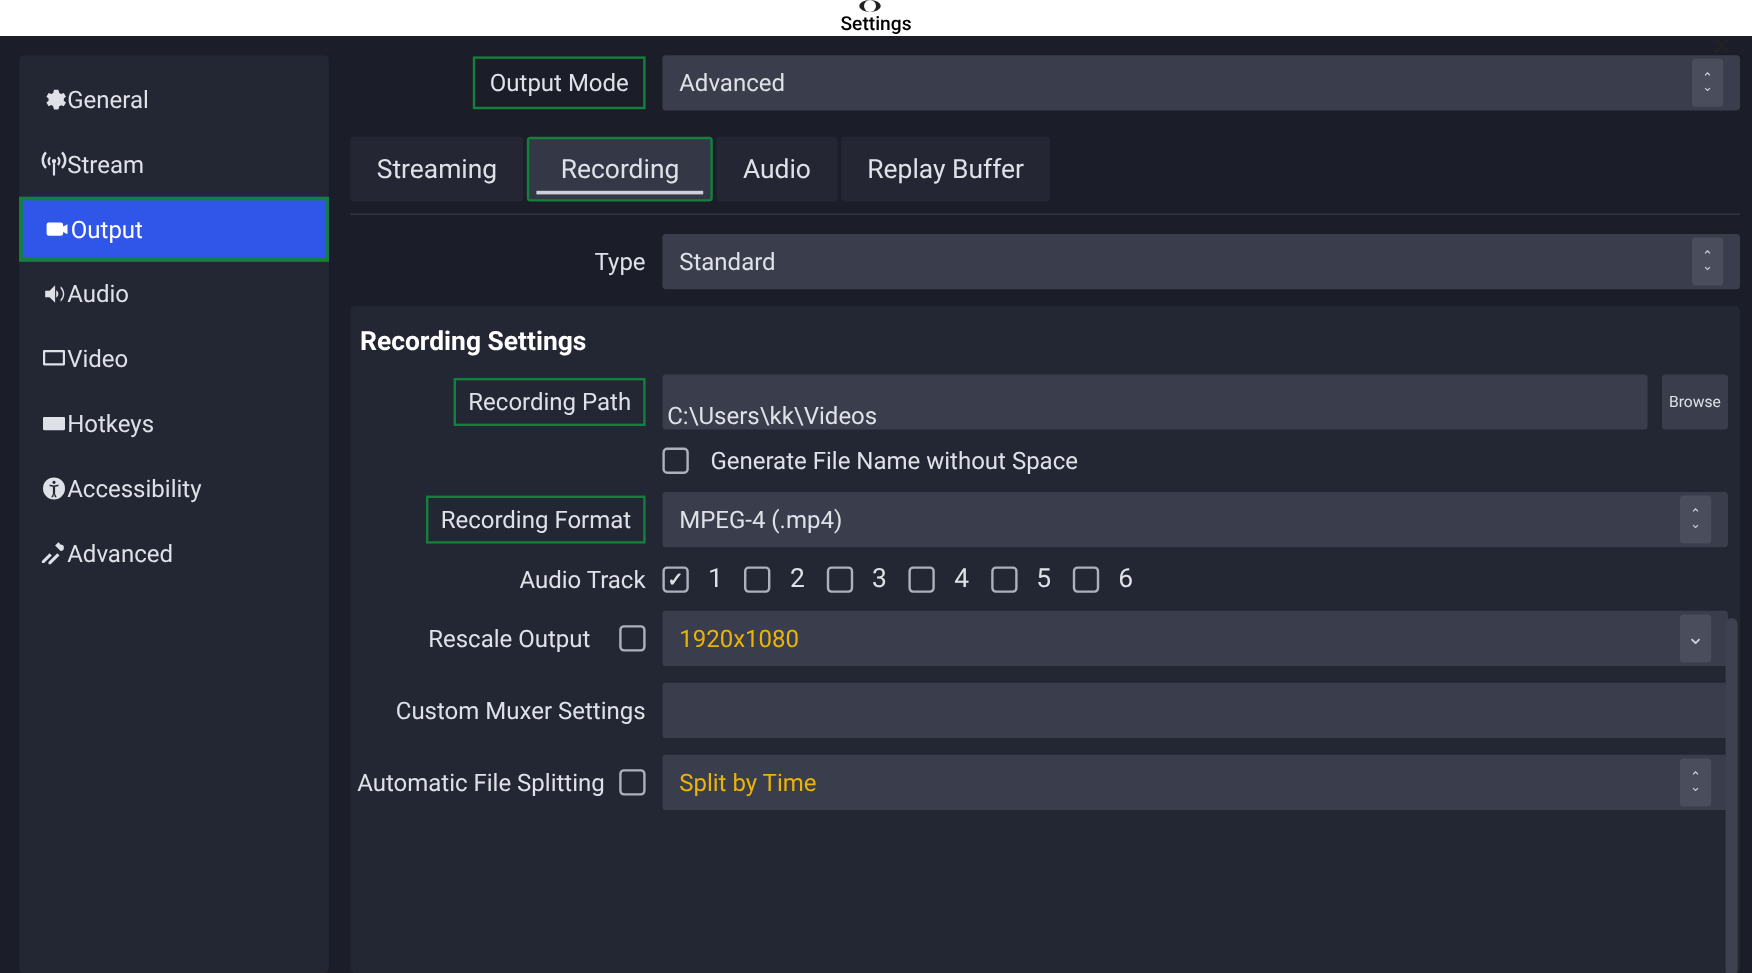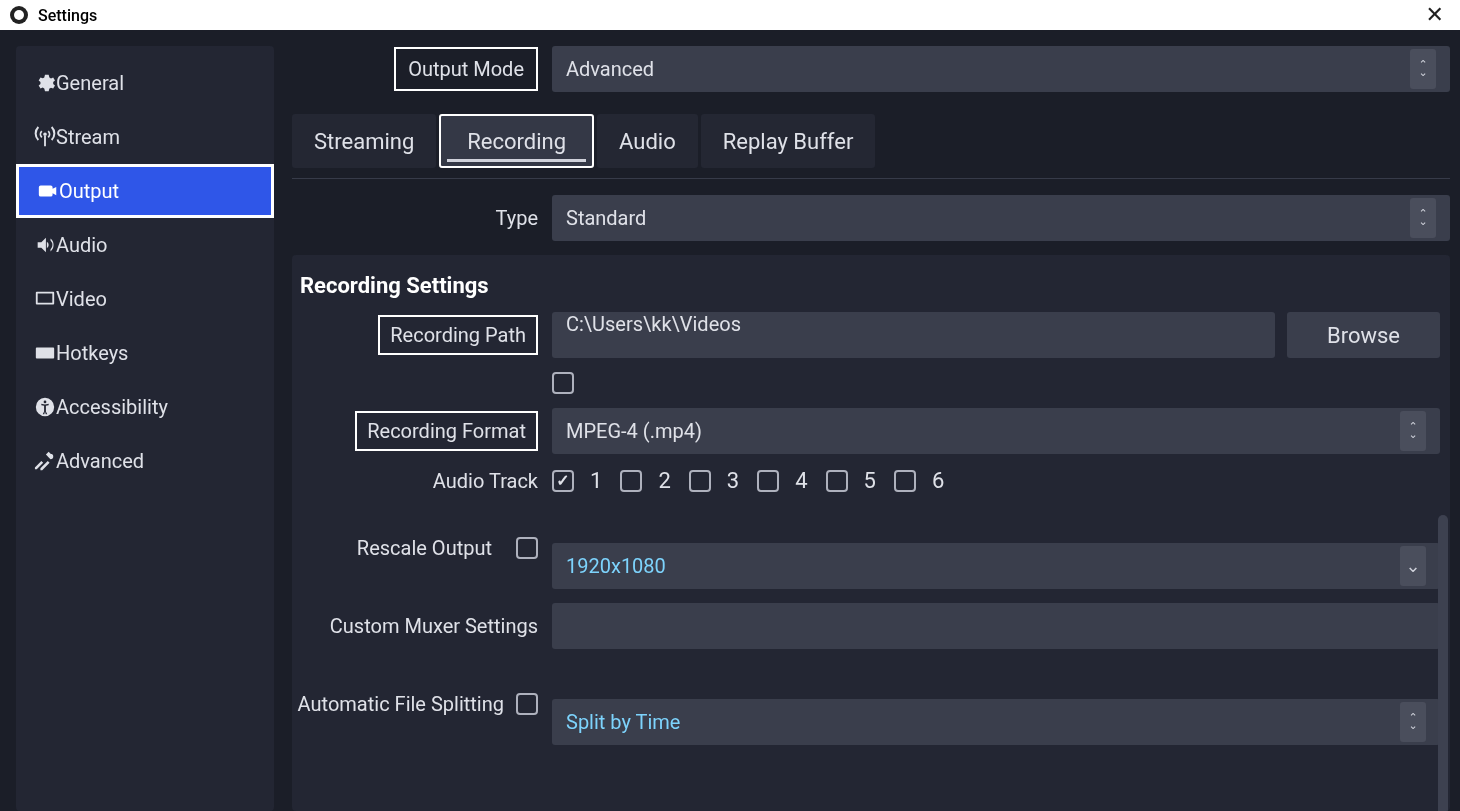--- a/index.html
+++ b/index.html
@@ -1,47 +1,47 @@
 <!DOCTYPE html>
 <html><head>
 <meta charset="utf-8">
 <style>
   * { box-sizing: border-box; margin: 0; padding: 0; font-family: -apple-system, BlinkMacSystemFont, "Segoe UI", Roboto, Arial, sans-serif; }
   body { background: #fff; width: 1460px; height: 811px; overflow: hidden; }
   
-  .titlebar { height: 30px; width: 100%; background: #fff; display: flex; align-items: center; padding: 0 10px; color: #000; font-size: 16px; }
+  .titlebar { height: 30px; width: 100%; background: #fff; display: flex; align-items: center; padding: 0 10px; color: #000; font-size: 16px; flex-direction: column; }
   .titlebar .logo { width: 18px; height: 18px; border-radius: 50%; background: #222; display:inline-flex; align-items:center; justify-content:center; margin-right:10px; }
   .titlebar .logo::after { content:""; width:10px;height:10px;border-radius:50%;background:#fff; display:block;}
   .titlebar .title { font-weight:500; }
   .titlebar .close { margin-left:auto; font-size:22px; line-height:1; cursor:pointer; padding:0 6px; color:#222;}
   
   .app { width:100%; height: calc(811px - 30px); background:#1b1e28; display:flex; padding:16px 10px 0 16px; gap:18px; }
   
   .sidebar { width: 258px; background:#232633; border-radius:4px; padding:10px 0; }
   .sidebar-item { display:flex; align-items:center; height:54px; padding:0 18px; color:#dfe1e8; font-size:20px; cursor:pointer; }
   .sidebar-item.active { background:#2f56e8; color:#fff; border-radius:0;}
   .sidebar-item .icon { width:22px; height:22px; display:inline-flex; align-items:center; justify-content:center; }
   .sidebar-item svg { width:22px; height:22px; fill:#dfe1e8; }
   .sidebar-item.active svg { fill:#fff; }
-  .red-box { border:2px solid #ffffff; }
+  .red-box { border:2px solid #15803d; }
   
   .content { flex:1; display:flex; flex-direction:column; color:#dfe1e8; position:relative; min-width:0;}
   .row { display:flex; align-items:center; margin-bottom:8px; }
   .label-col { width:260px; text-align:right; padding-right:14px; font-size:20px; color:#dfe1e8;}
   .label-box { display:inline-block; padding:6px 10px; }
   .field-col { flex:1; min-width:0;}
   .select { width:100%; height:46px; background:#3a3e4c; border:none; border-radius:3px; display:flex; align-items:center; padding:0 14px; color:#dfe1e8; font-size:20px; position:relative; }
   .select .spinner { margin-left:auto; width:26px; height:40px; background:#4a4e5c; border-radius:3px; display:flex; flex-direction:column; align-items:center; justify-content:center; }
   .select .spinner::before { content:"⌃"; font-size:11px; line-height:8px; color:#cfd1da;}
   .select .spinner::after { content:"⌄"; font-size:11px; line-height:8px; color:#cfd1da;}
   .select.chevron .spinner::before { content:""; }
   .select.chevron .spinner::after { content:"⌄"; font-size:18px; line-height:1; }
-  .select.disabled { color:#7dd3fc;margin-top:36px; }
-  .textinput { width:100%; height:46px; background:#3a3e4c; border:none; border-radius:3px; display:flex; align-items:flex-start; padding:0 14px; color:#dfe1e8; font-size:20px; }
-  .btn { height:46px; padding:0 40px; background:#3a3e4c; border:none; border-radius:3px; color:#dfe1e8; font-size:22px; cursor:pointer; display:inline-flex; align-items:center;}
+  .select.disabled { color:#eab308; }
+  .textinput { width:100%; height:46px; background:#3a3e4c; border:none; border-radius:3px; display:flex; align-items:flex-end; padding:0 4px; color:#dfe1e8; font-size:20px; }
+  .btn { height:46px; padding:0 6px; background:#3a3e4c; border:none; border-radius:3px; color:#dfe1e8; font-size:13px; cursor:pointer; display:inline-flex; align-items:center;}
   
   .tabs { display:flex; gap:3px; margin:8px 0 6px 0; }
   .tab { height:54px; padding:0 22px; background:#242733; color:#dfe1e8; font-size:22px; display:flex; align-items:center; border-radius:3px; cursor:pointer;}
   .tab.sel { background:#343846; }
   .tab.sel.underline { position:relative;}
   .tab.sel.underline::after{ content:""; position:absolute; left:6px;right:6px; bottom:4px; height:3px; background:#cfd1da;}
   .divider { height:1px; background:#373b49; margin:4px 0 16px 0;}
   .section-title { font-weight:700; font-size:22px; color:#fff; margin:6px 0 14px 8px;}
   .panel { background:#232633; border-radius:4px; padding:12px 10px 0 0; flex:1; overflow:hidden; position:relative;}
   .chk { width:22px; height:22px; border:2px solid #aeb1bd; border-radius:4px; background:transparent; display:inline-flex; align-items:center; justify-content:center; margin-right:8px;}
@@ -183,20 +183,21 @@
               <span>Browse</span>
             </button>
         </div>
       </div>
 
       <div class="row form">
         <div class="label-col"></div>
         <div class="field-col">
           <label class="checkbox-line">
             <span class="chk"></span>
+            <span>Generate File Name without Space</span>
           </label>
         </div>
       </div>
 
       <div class="row form">
         <div class="label-col"><span class="label-box red-box">Recording Format</span></div>
         <div class="field-col">
           <div class="select">
             <span>MPEG-4 (.mp4)</span>
             <span class="spinner"></span>

